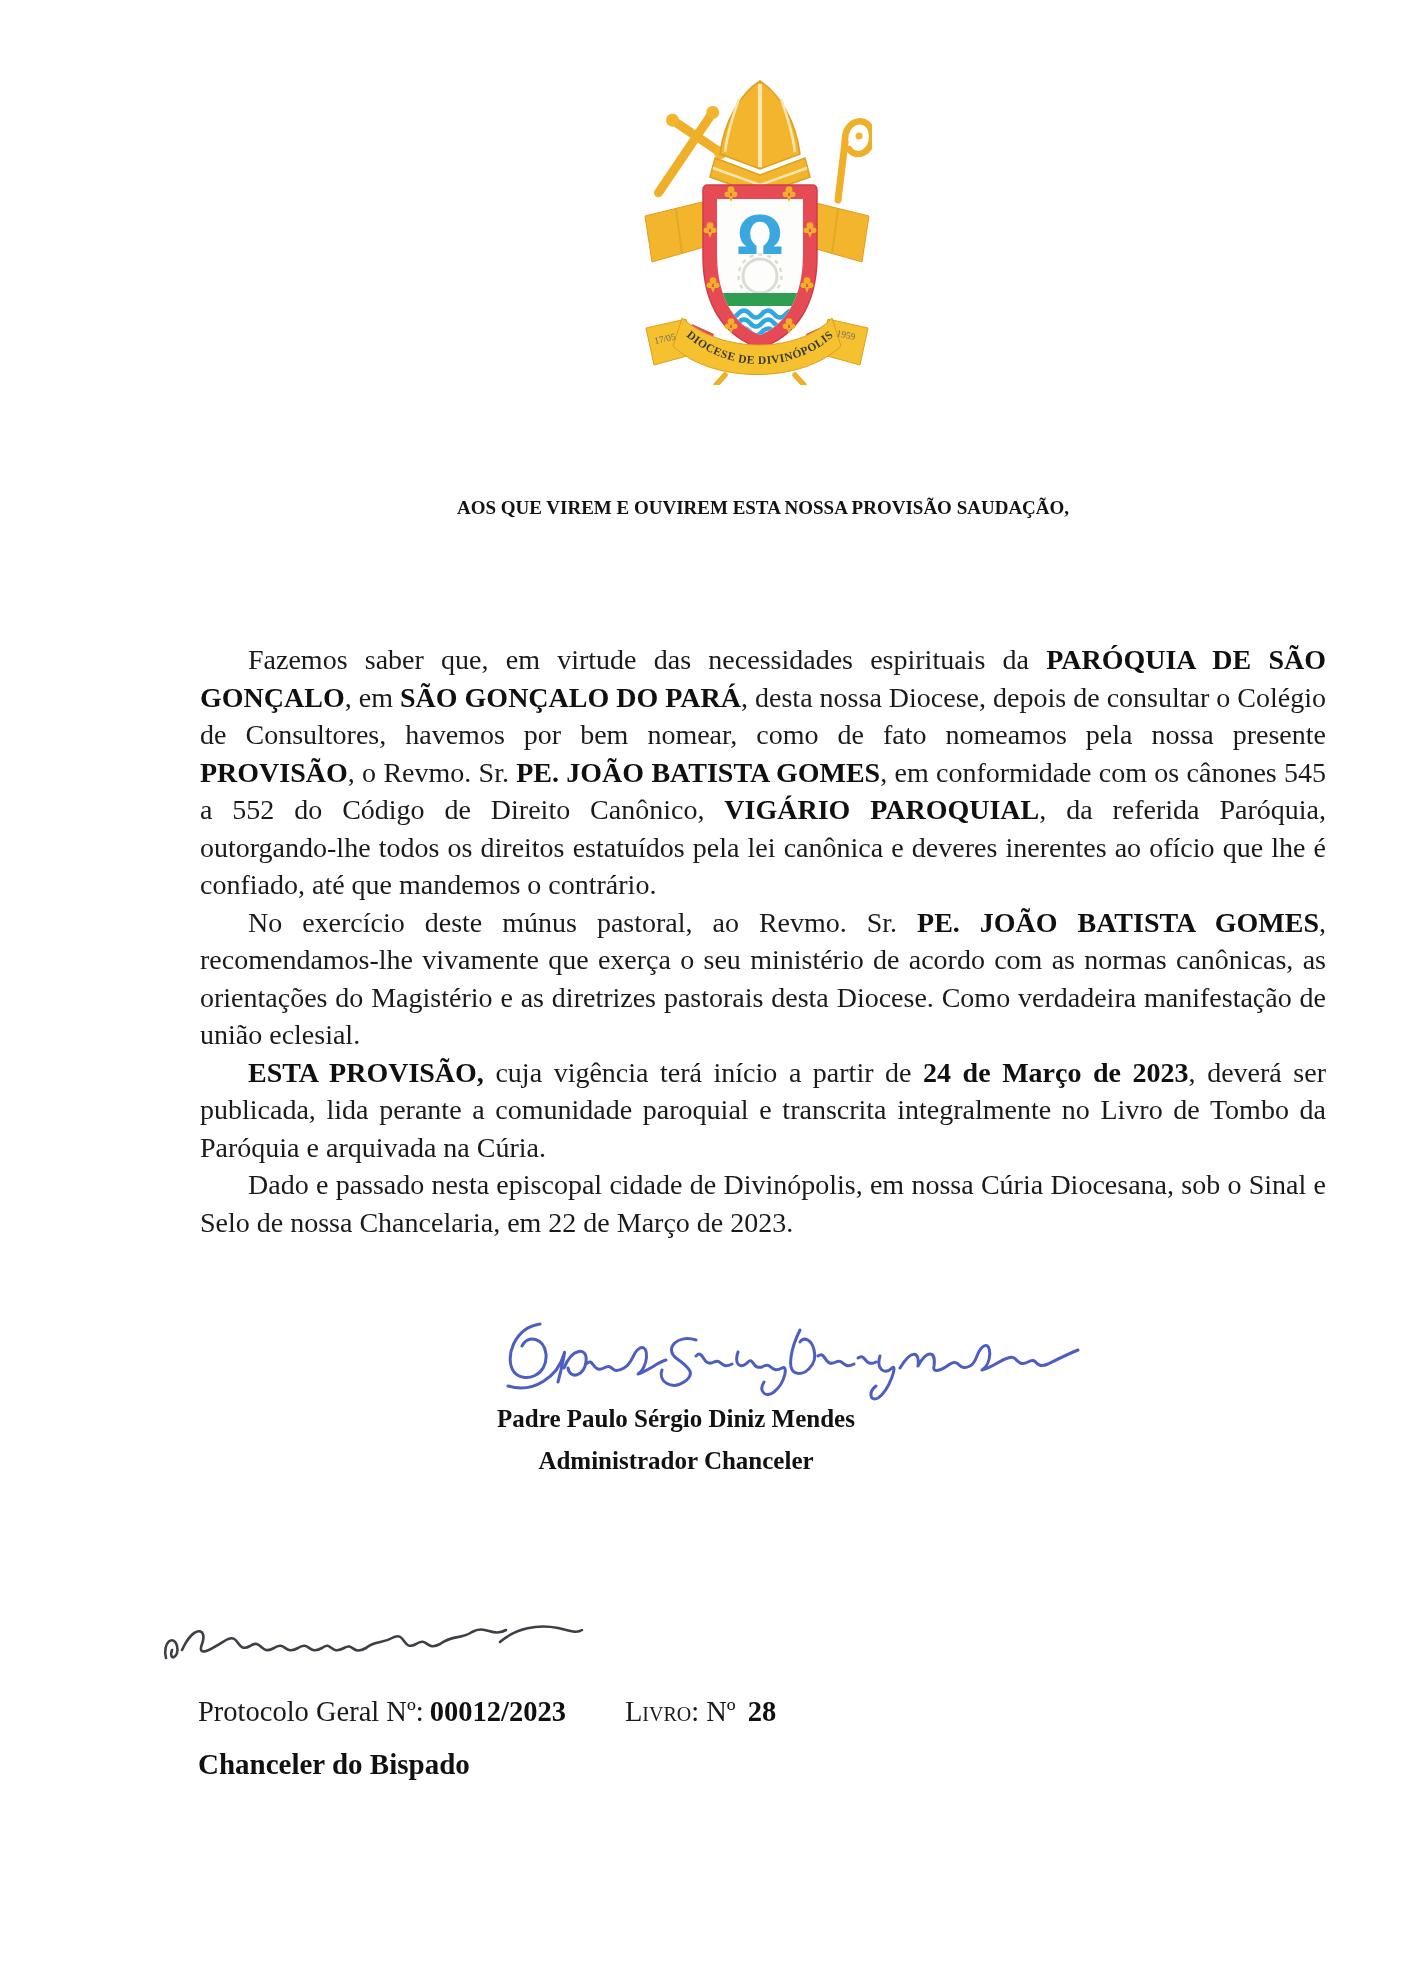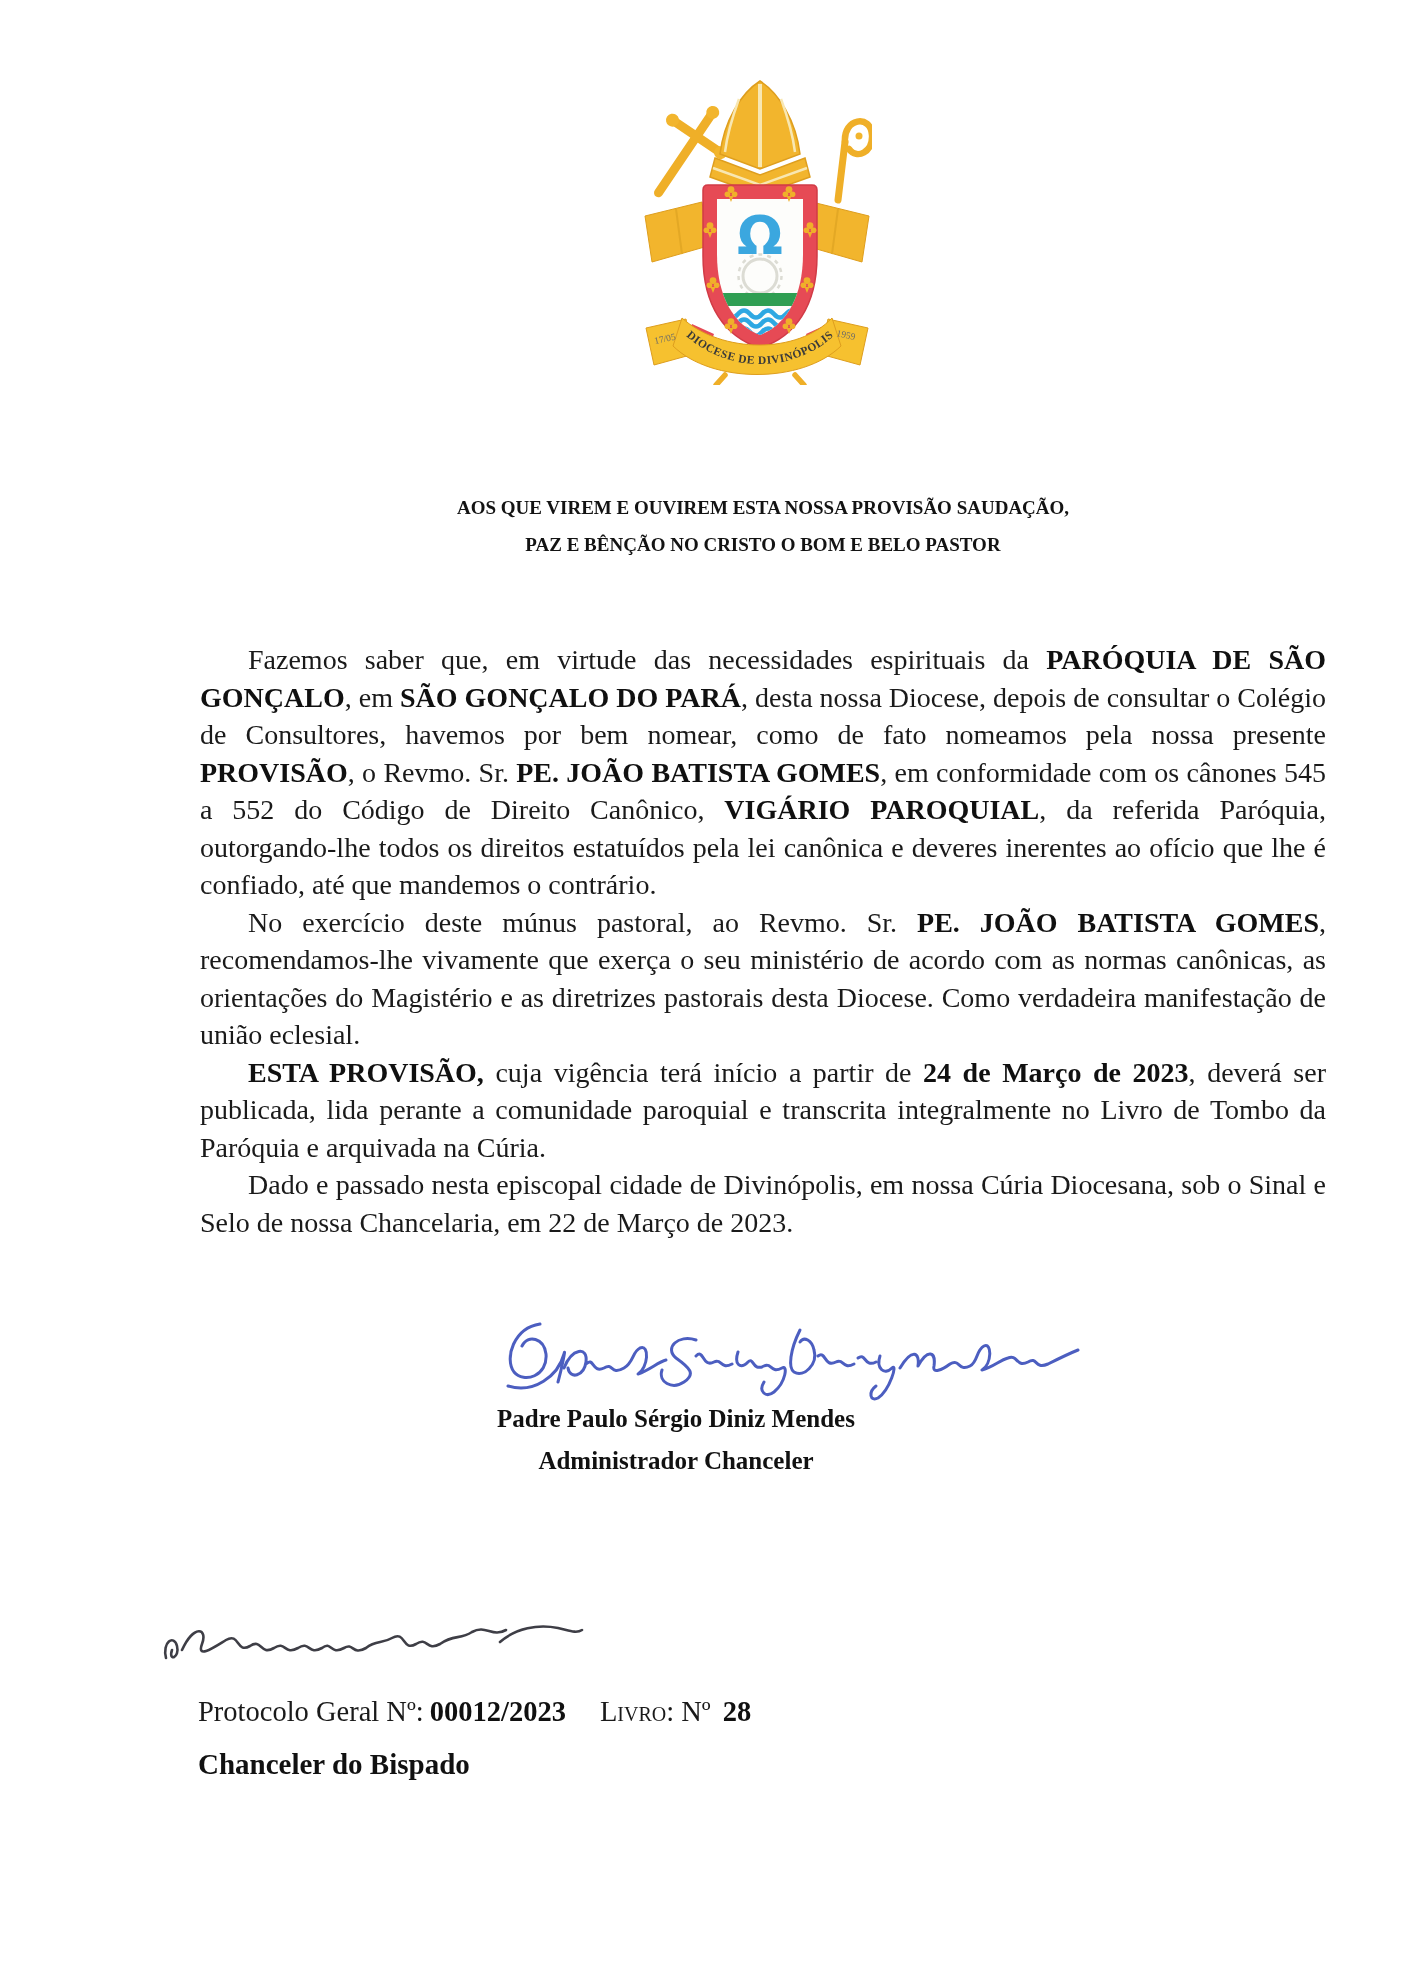--- a/index.html
+++ b/index.html
@@ -35,21 +35,21 @@
   .chan-role {
     position:absolute; top:1748px; left:198px;
     font-weight:bold; font-size:29px; color:#111; white-space:nowrap;
   }
   .protocol-line {
     position:absolute; top:1696px; left:198px;
     font-size:28.5px; color:#1a1a1a; white-space:nowrap;
   }
   .protocol-line b { font-weight:bold; color:#101010; }
   .protocol-number { margin-left:6px; }
-  .book-label { margin-left:34px; font-variant:small-caps; }
+  .book-label { margin-left:59px; font-variant:small-caps; }
   .book-number { margin-left:12px; }
 </style>
 </head>
 <body>
 
 <div class="page">
 
   <svg class="emblem" width="230" height="307" viewBox="0 0 230 307" xmlns="http://www.w3.org/2000/svg">
     <defs>
       <clipPath id="shieldClip">
@@ -127,21 +127,20 @@
         <textPath href="#bannerArc" startOffset="50%" text-anchor="middle">DIOCESE DE DIVINÓPOLIS</textPath>
       </text>
       <text x="13" y="266" font-size="9.5" fill="#6a6a6a" transform="rotate(-12 13 266)">17/05</text>
       <text x="194" y="258" font-size="9.5" fill="#6a6a6a" transform="rotate(12 194 258)">1959</text>
       <path d="M83,297 L74,307 M153,297 L162,307" stroke="#EFAF28" stroke-width="5.5" stroke-linecap="round"></path>
     </g>
   </svg>
 
   <div class="doc-title">
     <div>AOS QUE VIREM E OUVIREM ESTA NOSSA PROVISÃO SAUDAÇÃO,</div>
-    <div>PAZ E BÊNÇÃO NO CRISTO O BOM E BELO PASTOR</div>
   </div>
 
   <div class="doc-body">
       <p><span>Fazemos saber que, em virtude das necessidades espirituais da </span><b>PARÓQUIA DE SÃO GONÇALO</b><span>, em </span><b>SÃO GONÇALO DO PARÁ</b><span>, desta nossa Diocese, depois de consultar o Colégio de Consultores, havemos por bem nomear, como de fato nomeamos pela nossa presente </span><b>PROVISÃO</b><span>, o Revmo. Sr. </span><b>PE. JOÃO BATISTA GOMES</b><span>, em conformidade com os cânones 545 a 552 do Código de Direito Canônico, </span><b>VIGÁRIO PAROQUIAL</b><span>, da referida Paróquia, outorgando-lhe todos os direitos estatuídos pela lei canônica e deveres inerentes ao ofício que lhe é confiado, até que mandemos o contrário.</span></p>
       <p><span>No exercício deste múnus pastoral, ao Revmo. Sr. </span><b>PE. JOÃO BATISTA GOMES</b><span>, recomendamos-lhe vivamente que exerça o seu ministério de acordo com as normas canônicas, as orientações do Magistério e as diretrizes pastorais desta Diocese. Como verdadeira manifestação de união eclesial.</span></p>
       <p><b>ESTA PROVISÃO,</b><span> cuja vigência terá início a partir de </span><b>24 de Março de 2023</b><span>, deverá ser publicada, lida perante a comunidade paroquial e transcrita integralmente no Livro de Tombo da Paróquia e arquivada na Cúria.</span></p>
       <p><span>Dado e passado nesta episcopal cidade de Divinópolis, em nossa Cúria Diocesana, sob o Sinal e Selo de nossa Chancelaria, em 22 de Março de 2023.</span></p>
     </div>
 
   <svg class="sig-admin-svg" width="590" height="100" viewBox="0 0 590 100" xmlns="http://www.w3.org/2000/svg">

